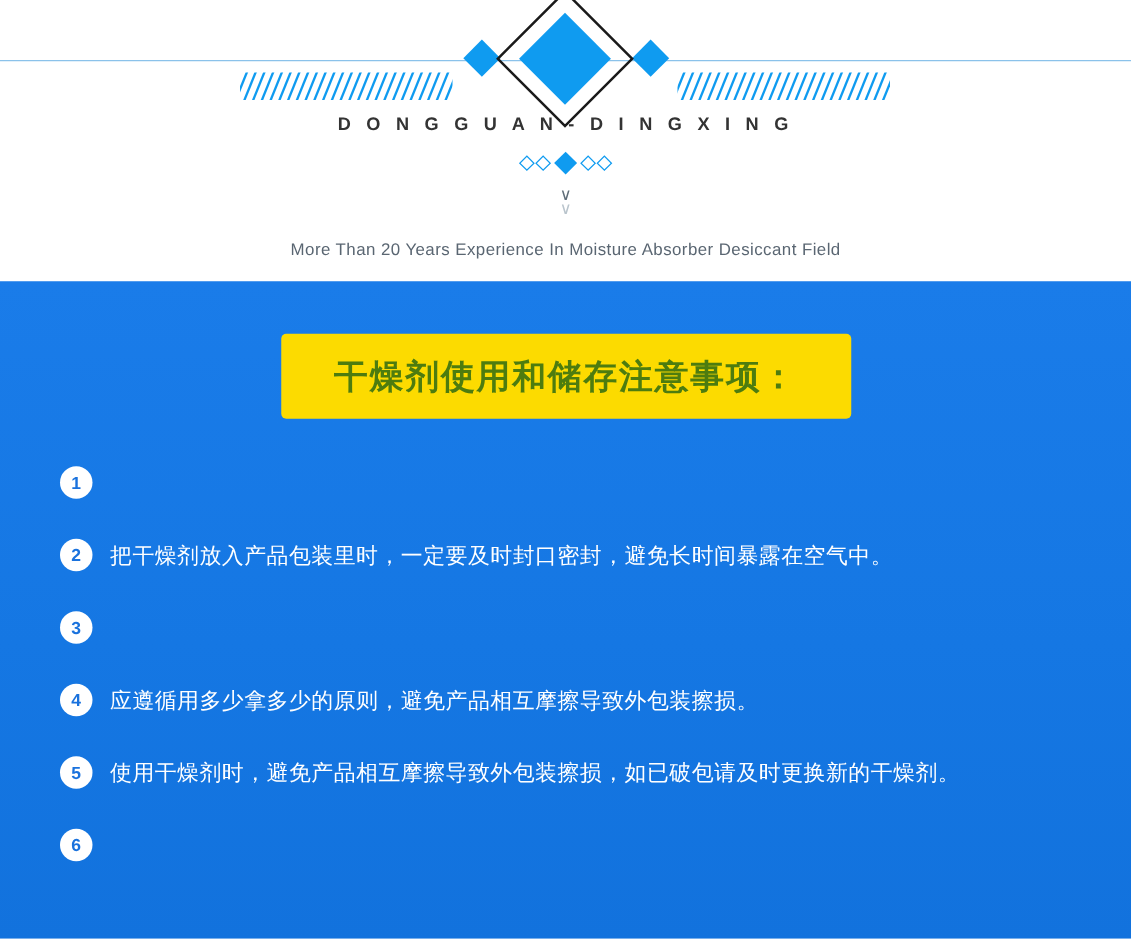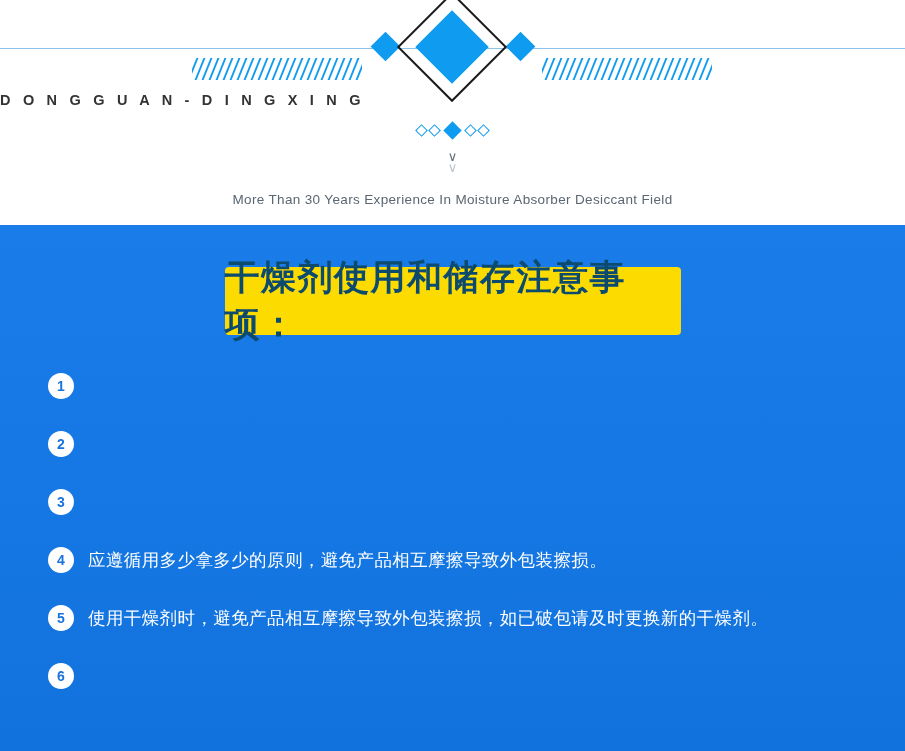--- a/index.html
+++ b/index.html
@@ -85,21 +85,21 @@
     transform: skewX(-22deg);
   }
   .hatch-left  { left: 192px; width: 170px; }
   .hatch-right { left: 542px; width: 170px; }
 
   .brand-name {
     position: absolute;
     top: 92px;
     left: 0;
     width: 905px;
-    text-align: left;
+    text-align: center;
     font-size: 14.5px;
     letter-spacing: 4.2px;
     font-weight: bold;
     color: #333333;
   }
 
   
   .diamond-row {
     position: absolute;
     top: 121px;
@@ -165,23 +165,23 @@
     transform: translateX(-50%);
     width: 456px;
     height: 68px;
     background: #fcdb00;
     border-radius: 4px;
     display: flex;
     align-items: center;
     justify-content: center;
   }
   .title-banner span {
-    font-size: 35px;
+    font-size: 27px;
     font-weight: bold;
-    color: #0c4a6e;
+    color: #4d7c0f;
     letter-spacing: 1.5px;
     font-family: Liberation Sans, sans-serif;
   }
 
   .list {
     position: absolute;
     top: 132px;
     left: 48px;
     width: 820px;
   }
@@ -287,34 +287,35 @@
       <span class="dr-o"></span>
       <span class="dr-o"></span>
       <span class="dr-f"></span>
       <span class="dr-o"></span>
       <span class="dr-o"></span>
     </div>
 
     <div class="chev chev1">∨</div>
     <div class="chev chev2">∨</div>
 
-    <div class="tagline">More Than 30 Years Experience In Moisture Absorber Desiccant Field</div>
+    <div class="tagline">More Than 20 Years Experience In Moisture Absorber Desiccant Field</div>
   </div>
 
   <div class="body-blue">
     <div class="title-banner">
       <span>干燥剂使用和储存注意事项：</span>
     </div>
 
     <div class="list">
       <div class="item">
         <div class="num">1</div>
       </div>
       <div class="item">
         <div class="num">2</div>
+        <div class="item-text">把干燥剂放入产品包装里时，一定要及时封口密封，避免长时间暴露在空气中。</div>
       </div>
       <div class="item">
         <div class="num">3</div>
       </div>
       <div class="item">
         <div class="num">4</div>
         <div class="item-text">应遵循用多少拿多少的原则，避免产品相互摩擦导致外包装擦损。</div>
       </div>
       <div class="item">
         <div class="num">5</div>

